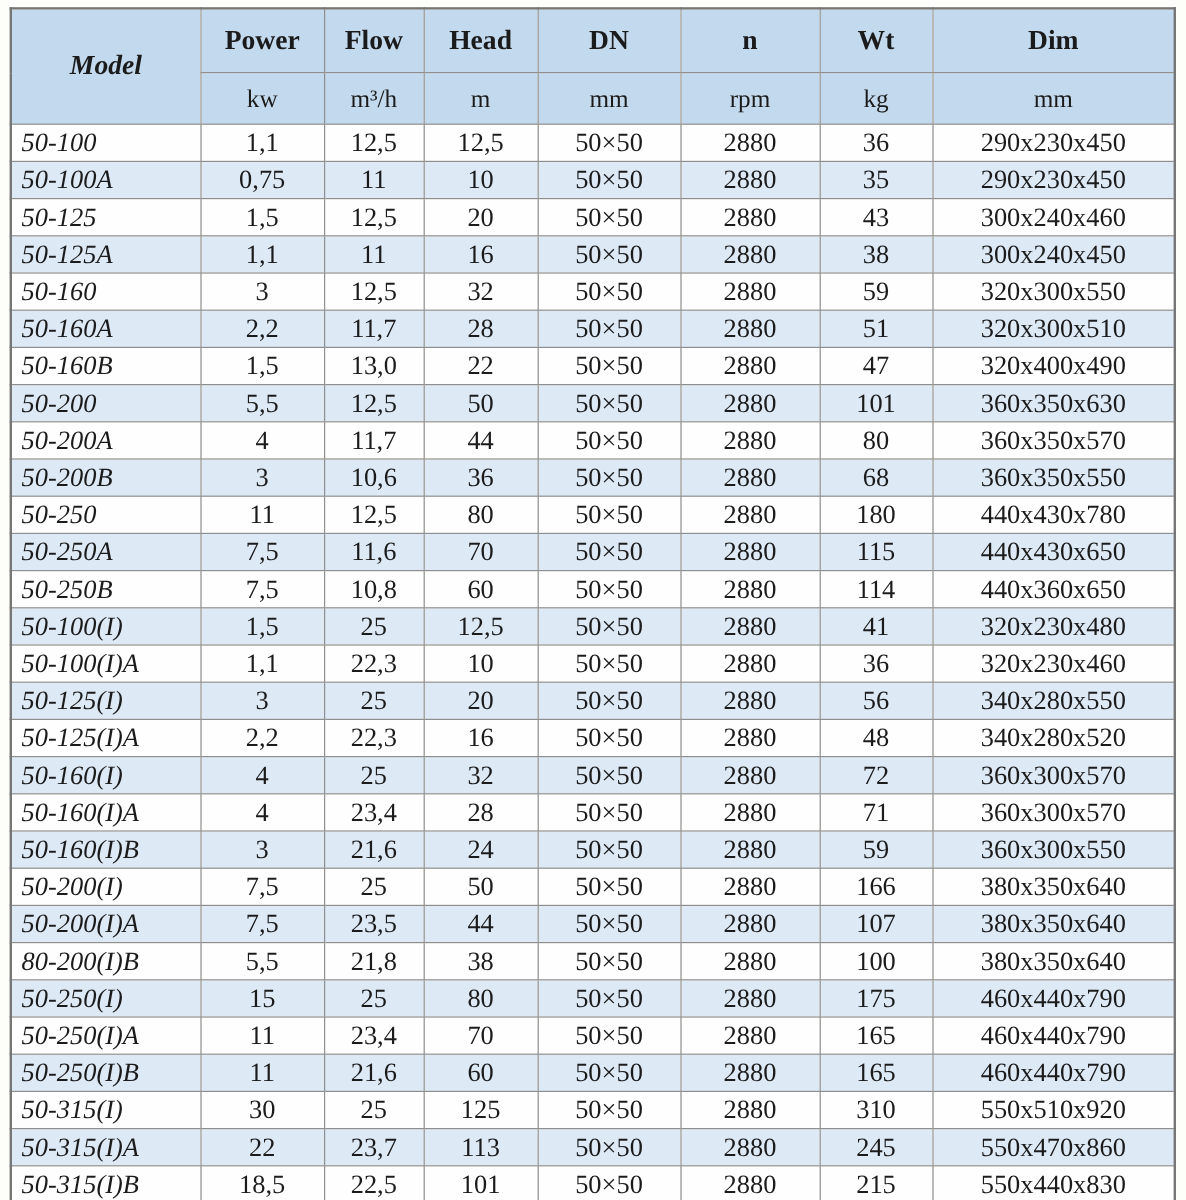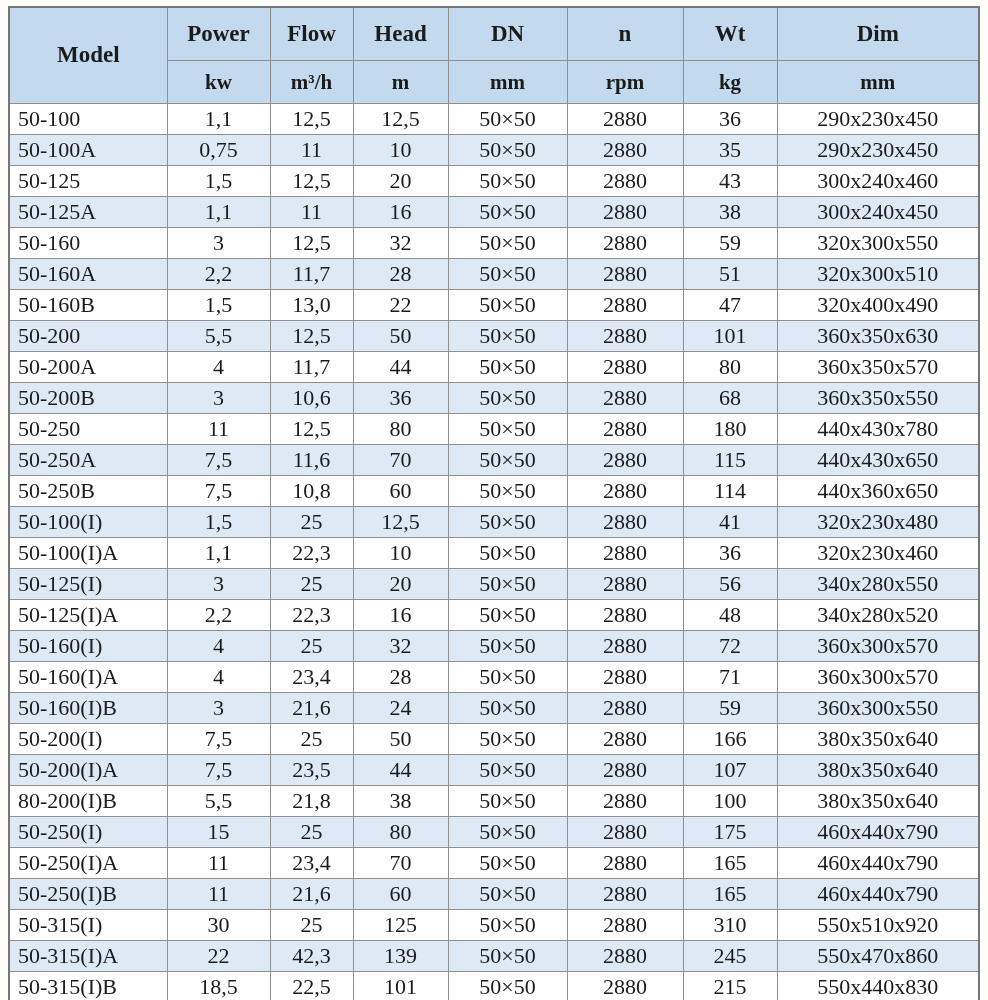--- a/index.html
+++ b/index.html
@@ -26,24 +26,24 @@
   th,td{
     border:1px solid var(--border-color);
     text-align:center;
     overflow:hidden;
     white-space:nowrap;
     padding:0 2px;
     line-height:1.15;
   }
   thead th{background:var(--header-bg);}
   tr.hdr-main th{font-size:23px;font-weight:bold;height:52px;}
-  tr.hdr-units th{font-size:21px;font-weight:bold;height:42px;}
-  th.model-hd{font-size:23px;font-weight:bold;}
+  tr.hdr-units th{font-size:21px;font-weight:normal;height:42px;}
+  th.model-hd{font-size:23px;font-weight:bold;font-style:italic;}
   tbody td{font-size:22px;height:30px;}
-  tbody td:first-child{text-align:left;padding-left:8px;}
+  tbody td:first-child{text-align:left;padding-left:8px;font-style:italic;}
   tbody tr:nth-child(even){background:var(--row-alt-bg);}
   tbody tr:nth-child(odd){background:#fefefe;}
   col.c-model{width:158px;} col.c-power{width:103px;} col.c-flow{width:83px;}
   col.c-head{width:95px;} col.c-dn{width:119px;} col.c-n{width:116px;}
   col.c-wt{width:94px;} col.c-dim{width:202px;}
 </style>
 </head>
 <body>
 
 <div class="page">
@@ -346,22 +346,22 @@
           <td>25</td>
           <td>125</td>
           <td>50×50</td>
           <td>2880</td>
           <td>310</td>
           <td>550x510x920</td>
         </tr>
         <tr>
           <td>50-315(I)A</td>
           <td>22</td>
-          <td>42,3</td>
-          <td>139</td>
+          <td>23,7</td>
+          <td>113</td>
           <td>50×50</td>
           <td>2880</td>
           <td>245</td>
           <td>550x470x860</td>
         </tr>
         <tr>
           <td>50-315(I)B</td>
           <td>18,5</td>
           <td>22,5</td>
           <td>101</td>

